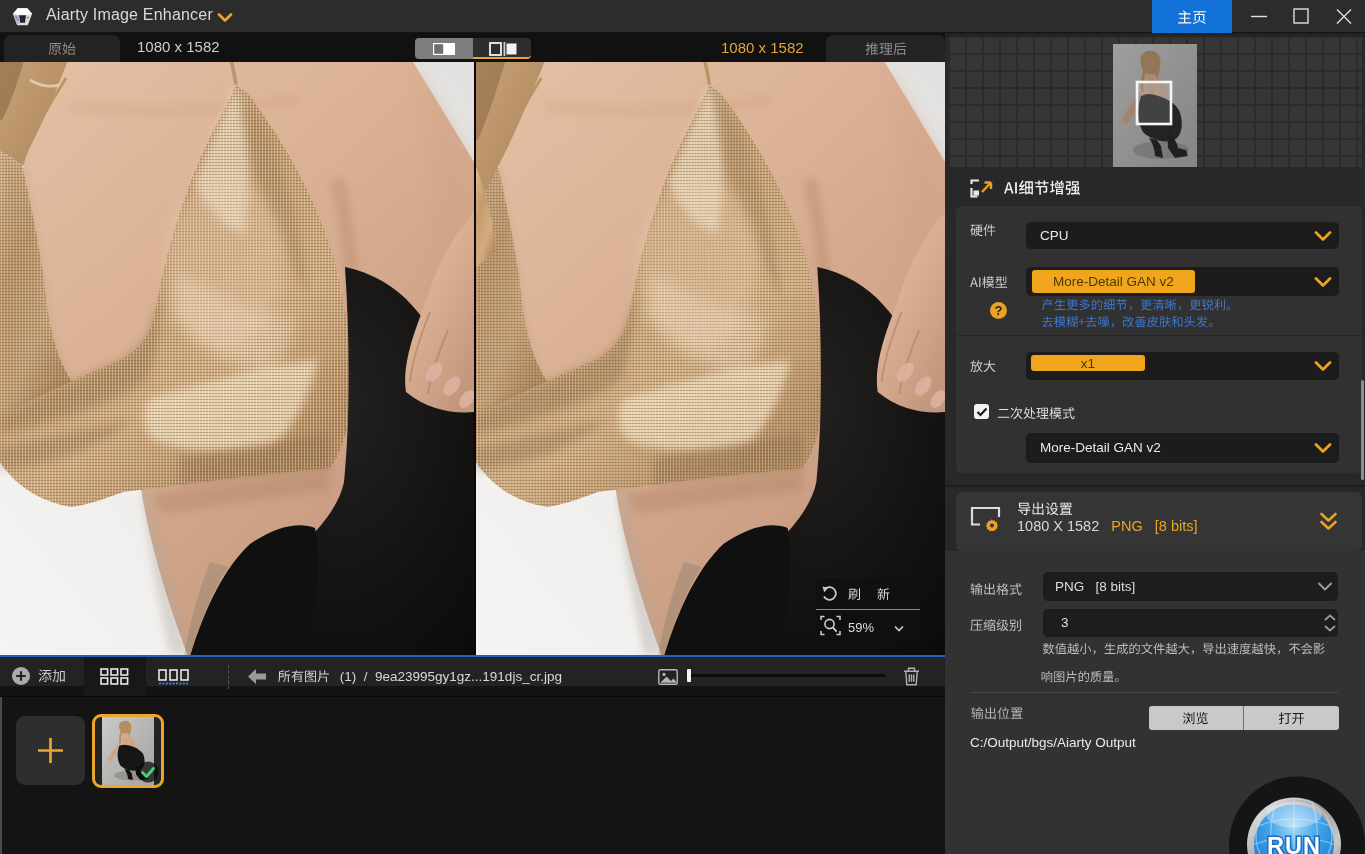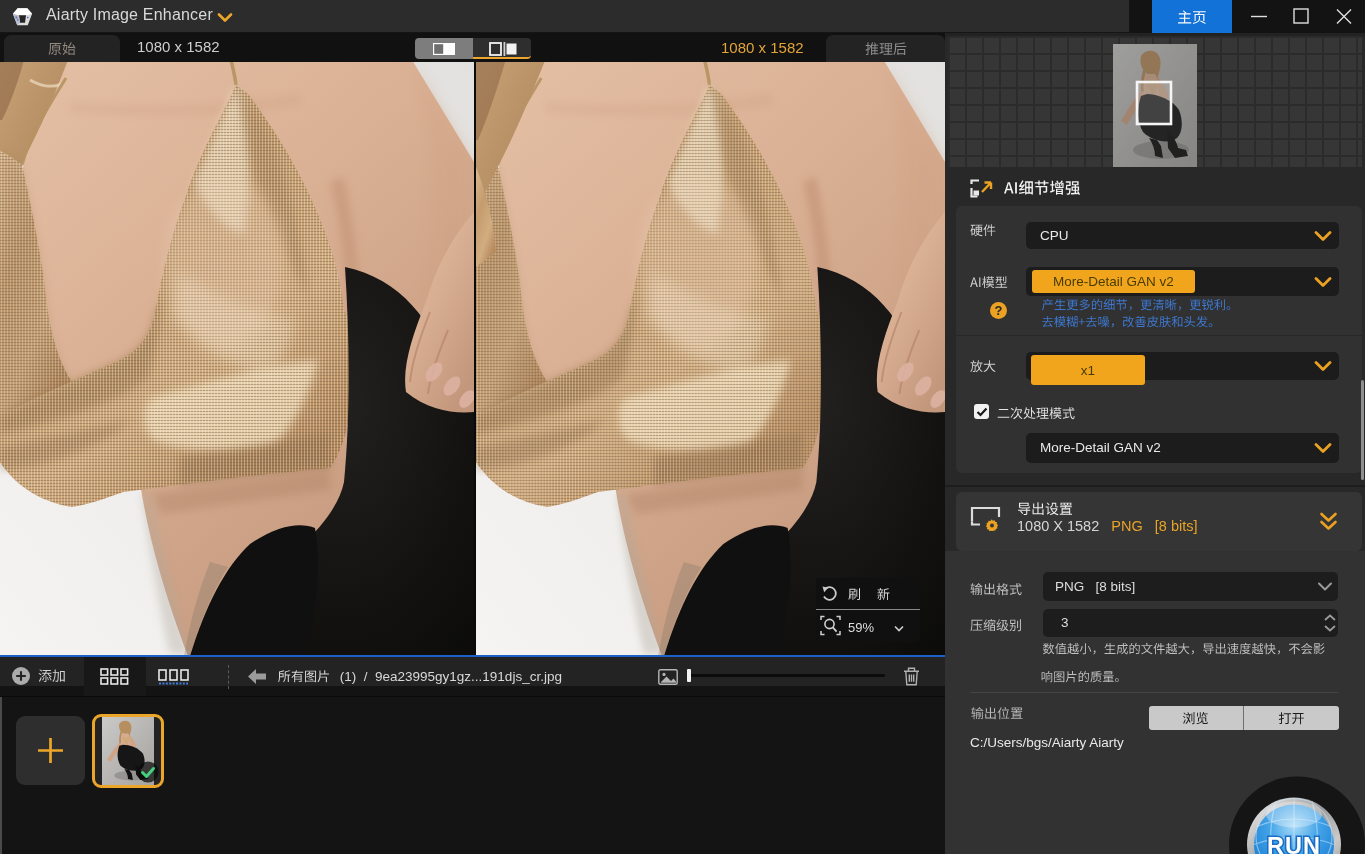--- a/index.html
+++ b/index.html
@@ -98,21 +98,21 @@
 <svg class="abs" style="left:476px;top:62px" width="469" height="594" viewBox="0 0 474 594" preserveAspectRatio="none">
 <use href="#photo"></use>
 
 <path d="M-2,-2 L70,-2 C55,35 38,75 22,105 C12,125 4,140 -2,150 Z" fill="url(#hgr)"></path>
 <path d="M30,-2 C22,25 12,55 2,78 L-2,78 L-2,-2 Z" fill="#8a6544" opacity="0.55"></path>
 <path d="M0,105 C10,130 18,160 20,190 L0,205 Z" fill="url(#gog)"></path>
 
 </svg>
 <div class="abs" style="left:0;top:655px;width:945px;height:2px;background:#1b62c8"></div>
 
-<div class="abs" style="left:0;top:0;width:1129px;height:33px;background:#2c2c2c;border-bottom:1px solid #151515;box-sizing:border-box">
+<div class="abs" style="left:0;top:0;width:1365px;height:33px;background:#2c2c2c;border-bottom:1px solid #151515;box-sizing:border-box">
  <svg class="abs" style="left:11px;top:5px" width="23" height="23" viewBox="0 0 24 24">
    <path d="M7,3.5 L17,3.5 L22,9 L17.5,21 L6.5,21 L2,9 Z" fill="#dcdcdc"></path>
    <path d="M7,3.5 L17,3.5 L22,9 L16.5,10.6 L7.5,10.6 L2,9 Z" fill="#ffffff"></path>
    <path d="M8.3,10.6 L15.7,10.6 L14.6,18.6 L9.4,18.6 Z" fill="#252525"></path>
    <path d="M2,9 L7.5,10.6 L8.3,10.6 L9.4,18.6 L6.5,21 Z" fill="#b9bfd2"></path>
    <rect x="4.6" y="12" width="1.6" height="1.6" fill="#3a6fd8"></rect>
    <rect x="6.4" y="14.8" width="1.4" height="1.4" fill="#3a6fd8"></rect>
    <rect x="5.6" y="13.1" width="1.2" height="1.2" fill="#d85a3a"></rect>
    <rect x="16.8" y="12.3" width="1.5" height="1.5" fill="#3a6fd8"></rect>
  </svg>
@@ -343,21 +343,21 @@
           <path d="M1.8 0.6C2.3 0.4 3.0 0.3 9.8 -0.2C10.1 0.2 10.3 0.6 10.4 0.9L11.3 0.4C10.8 -0.7 9.5 -2.4 8.4 -3.6L7.6 -3.2C8.1 -2.6 8.7 -1.8 9.3 -1.1L3.1 -0.6C4.0 -1.6 5.0 -2.9 5.8 -4.3H11.9V-5.2H6.7V-7.6H11.0V-8.5H6.7V-10.5H5.8V-8.5H1.6V-7.6H5.8V-5.2H0.7V-4.3H4.6C3.8 -2.9 2.8 -1.5 2.4 -1.2C2.1 -0.7 1.8 -0.4 1.5 -0.4C1.6 -0.1 1.8 0.4 1.8 0.6Z M18.4 -5.2H22.8V-4.3H18.4ZM18.4 -6.8H22.8V-5.9H18.4ZM21.6 -10.5V-9.5H19.7V-10.5H18.8V-9.5H17.0V-8.7H18.8V-7.7H19.7V-8.7H21.6V-7.7H22.6V-8.7H24.3V-9.5H22.6V-10.5ZM17.5 -7.5V-3.6H20.1C20.0 -3.2 20.0 -2.9 19.9 -2.6H16.8V-1.8H19.6C19.1 -0.8 18.2 -0.2 16.4 0.2C16.6 0.4 16.8 0.8 16.9 1.0C19.1 0.5 20.1 -0.4 20.6 -1.8C21.2 -0.4 22.4 0.6 24.0 1.0C24.1 0.8 24.4 0.4 24.6 0.2C23.2 -0.1 22.1 -0.8 21.5 -1.8H24.3V-2.6H20.8C20.9 -2.9 21.0 -3.2 21.0 -3.6H23.7V-7.5ZM14.7 -10.5V-8.1H13.1V-7.2H14.7V-7.2C14.3 -5.5 13.6 -3.5 12.9 -2.5C13.1 -2.2 13.3 -1.8 13.4 -1.6C13.9 -2.3 14.3 -3.4 14.7 -4.7V1.0H15.6V-5.5C15.9 -4.8 16.3 -4.0 16.5 -3.6L17.1 -4.2C16.9 -4.6 15.9 -6.2 15.6 -6.7V-7.2H16.9V-8.1H15.6V-10.5Z M25.6 -9.5C25.9 -8.6 26.2 -7.5 26.2 -6.8L26.9 -6.9C26.8 -7.7 26.6 -8.8 26.2 -9.7ZM28.9 -9.7C28.7 -8.9 28.4 -7.6 28.1 -6.9L28.7 -6.7C29.0 -7.4 29.4 -8.6 29.6 -9.5ZM29.6 -4.9V0.3H30.4V-0.6H32.9V-4.9H31.7V-7.2H33.2V-8.0H31.7V-10.5H30.9V-8.0H29.3V-7.2H30.9V-4.9ZM33.6 -10.1V-4.5C33.6 -2.9 33.5 -0.8 32.5 0.6C32.7 0.7 33.0 1.0 33.1 1.1C34.0 -0.0 34.2 -1.7 34.3 -3.2H36.0V-0.1C36.0 0.1 35.9 0.1 35.8 0.1C35.6 0.1 35.1 0.1 34.6 0.1C34.7 0.4 34.8 0.7 34.8 0.9C35.6 1.0 36.0 0.9 36.4 0.8C36.6 0.6 36.7 0.4 36.7 -0.1V-10.1ZM34.4 -9.3H36.0V-7.1H34.4ZM34.4 -6.3H36.0V-4.0H34.4V-4.5ZM30.4 -4.1H32.1V-1.4H30.4ZM25.7 -6.3V-5.5H27.1C26.7 -4.1 26.0 -2.4 25.4 -1.5C25.6 -1.3 25.8 -0.9 25.9 -0.6C26.3 -1.3 26.8 -2.4 27.1 -3.6V1.0H27.9V-4.0C28.3 -3.4 28.7 -2.7 28.8 -2.3L29.4 -3.0C29.2 -3.4 28.3 -4.7 27.9 -5.2V-5.5H29.2V-6.3H27.9V-10.5H27.1V-6.3Z M40.5 -1.5H41.4V-4.2H44.0V-5.0H41.4V-7.8H40.5V-5.0H38.0V-4.2H40.5Z M46.2 0.6C46.7 0.4 47.4 0.3 54.2 -0.2C54.5 0.2 54.7 0.6 54.9 0.9L55.8 0.4C55.2 -0.7 54.0 -2.4 52.8 -3.6L52.0 -3.2C52.6 -2.6 53.2 -1.8 53.7 -1.1L47.5 -0.6C48.4 -1.6 49.4 -2.9 50.2 -4.3H56.3V-5.2H51.2V-7.6H55.4V-8.5H51.2V-10.5H50.2V-8.5H46.1V-7.6H50.2V-5.2H45.1V-4.3H49.1C48.3 -2.9 47.2 -1.5 46.9 -1.2C46.5 -0.7 46.2 -0.4 45.9 -0.4C46.0 -0.1 46.2 0.4 46.2 0.6Z M63.5 -9.3H66.4V-8.0H63.5ZM62.7 -10.0V-7.2H67.3V-10.0ZM62.2 -6.0H63.8V-4.6H62.2ZM66.1 -6.0H67.8V-4.6H66.1ZM57.9 -9.4V-1.1H58.6V-2.0H60.8V-9.4ZM58.6 -8.5H60.0V-3.0H58.6ZM64.5 -3.9V-2.9H61.2V-2.1H63.9C63.1 -1.2 61.7 -0.4 60.4 -0.0C60.6 0.2 60.9 0.5 61.0 0.7C62.3 0.3 63.6 -0.6 64.5 -1.6V1.0H65.4V-1.7C66.2 -0.7 67.3 0.2 68.4 0.6C68.6 0.4 68.8 0.1 69.0 -0.1C67.9 -0.5 66.7 -1.3 66.0 -2.1H68.8V-2.9H65.4V-3.9H68.5V-6.7H65.3V-3.9H64.6V-6.7H61.5V-3.9Z M71.4 1.3C72.7 0.9 73.6 -0.2 73.6 -1.5C73.6 -2.4 73.2 -2.9 72.5 -2.9C72.0 -2.9 71.5 -2.6 71.5 -2.0C71.5 -1.5 72.0 -1.2 72.5 -1.2L72.7 -1.2C72.6 -0.3 72.1 0.3 71.1 0.7Z M89.5 -7.3H92.0C91.8 -5.7 91.4 -4.3 90.8 -3.1C90.2 -4.3 89.7 -5.7 89.4 -7.2ZM82.9 -9.6V-8.7H86.4V-6.1H83.0V-1.3C83.0 -0.8 82.8 -0.7 82.7 -0.6C82.8 -0.3 83.0 0.1 83.0 0.4C83.3 0.2 83.8 -0.1 87.4 -1.5C87.4 -1.7 87.3 -2.1 87.3 -2.4L84.0 -1.2V-5.1H87.3L87.2 -5.1C87.4 -4.9 87.8 -4.5 88.0 -4.4C88.3 -4.8 88.6 -5.3 88.8 -5.9C89.2 -4.5 89.6 -3.3 90.2 -2.3C89.5 -1.2 88.5 -0.4 87.1 0.2C87.3 0.4 87.6 0.8 87.7 1.1C89.0 0.4 90.0 -0.4 90.8 -1.4C91.5 -0.4 92.3 0.4 93.4 0.9C93.5 0.7 93.8 0.3 94.0 0.2C92.9 -0.4 92.0 -1.2 91.3 -2.2C92.2 -3.6 92.7 -5.2 93.0 -7.3H93.8V-8.2H89.8C90.0 -8.9 90.2 -9.6 90.3 -10.3L89.4 -10.5C89.0 -8.5 88.3 -6.5 87.3 -5.2V-9.6Z M96.8 -2.4V1.0H97.7V0.6H103.8V1.0H104.7V-2.4ZM97.7 -0.2V-1.6H103.8V-0.2ZM103.5 -5.2C103.3 -4.8 103.0 -4.3 102.8 -3.9H101.1V-5.2H106.0V-6.0H101.1V-6.8H104.8V-7.5H101.1V-8.4H105.6V-9.1H103.1C103.3 -9.5 103.6 -9.9 103.8 -10.3L102.9 -10.5C102.7 -10.1 102.4 -9.5 102.1 -9.1H98.7L99.1 -9.3C99.0 -9.6 98.7 -10.1 98.4 -10.5L97.5 -10.2C97.8 -9.9 98.0 -9.5 98.2 -9.1H95.8V-8.4H100.2V-7.5H96.6V-6.8H100.2V-6.0H95.5V-5.2H97.7L96.9 -5.0C97.1 -4.7 97.4 -4.2 97.5 -3.9H95.1V-3.2H106.3V-3.9H103.8C104.0 -4.2 104.2 -4.6 104.4 -5.0ZM100.2 -5.2V-3.9H98.4L98.5 -4.0C98.4 -4.3 98.1 -4.8 97.8 -5.2Z M108.8 -8.8V-5.7C108.8 -3.9 108.6 -1.4 107.3 0.3C107.5 0.5 107.9 0.8 108.1 1.0C109.3 -0.6 109.6 -2.9 109.7 -4.7H110.8C111.3 -3.4 112.2 -2.2 113.2 -1.3C112.1 -0.6 110.7 -0.2 109.2 0.1C109.4 0.3 109.7 0.8 109.8 1.0C111.3 0.6 112.8 0.1 114.0 -0.7C115.2 0.1 116.7 0.7 118.3 1.0C118.5 0.8 118.7 0.4 118.9 0.2C117.3 -0.1 116.0 -0.6 114.8 -1.3C116.1 -2.3 117.1 -3.6 117.7 -5.3L117.1 -5.6L116.9 -5.6H114.0V-7.9H117.2C117.0 -7.3 116.7 -6.7 116.5 -6.3L117.4 -6.0C117.7 -6.7 118.2 -7.7 118.5 -8.6L117.8 -8.8L117.6 -8.8H114.0V-10.5H113.0V-8.8ZM111.7 -4.7H116.4C115.9 -3.5 115.0 -2.6 114.0 -1.9C113.0 -2.6 112.3 -3.6 111.7 -4.7ZM113.0 -7.9V-5.6H109.7V-5.7V-7.9Z M120.8 -10.0V-5.6C120.8 -3.7 120.7 -1.2 119.8 0.6C120.1 0.7 120.5 0.9 120.6 1.0C121.2 -0.2 121.5 -1.8 121.5 -3.3H123.5V-0.1C123.5 0.1 123.5 0.1 123.3 0.1C123.2 0.1 122.7 0.1 122.2 0.1C122.4 0.3 122.5 0.7 122.5 1.0C123.2 1.0 123.7 1.0 124.0 0.8C124.3 0.7 124.4 0.4 124.4 -0.1V-10.0ZM121.6 -9.2H123.5V-7.1H121.6ZM121.6 -6.3H123.5V-4.1H121.6C121.6 -4.6 121.6 -5.1 121.6 -5.6ZM127.4 -10.5V-8.2H125.0V-7.3H127.4V-6.6C127.4 -6.1 127.4 -5.6 127.4 -5.1H124.7V-4.2H127.2C127.0 -2.6 126.2 -1.0 124.4 0.3C124.6 0.5 124.9 0.8 125.0 1.0C126.7 -0.1 127.5 -1.6 127.9 -3.1C128.5 -1.2 129.5 0.2 130.9 1.0C131.1 0.8 131.4 0.4 131.6 0.2C130.0 -0.5 128.9 -2.2 128.4 -4.2H131.3V-5.1H128.3C128.3 -5.6 128.3 -6.1 128.3 -6.6V-7.3H131.1V-8.2H128.3V-10.5Z M138.6 -9.3V0.4H139.5V-0.6H142.3V0.4H143.2V-9.3ZM139.5 -1.5V-8.4H142.3V-1.5ZM137.4 -10.4C136.3 -9.9 134.3 -9.6 132.7 -9.3C132.8 -9.1 132.9 -8.8 132.9 -8.6C133.6 -8.7 134.3 -8.8 135.0 -8.9V-6.8H132.6V-5.9H134.8C134.2 -4.4 133.2 -2.6 132.3 -1.7C132.4 -1.4 132.7 -1.1 132.8 -0.8C133.6 -1.7 134.4 -3.1 135.0 -4.6V1.0H135.9V-4.5C136.5 -3.8 137.2 -2.9 137.5 -2.4L138.1 -3.2C137.8 -3.6 136.4 -5.1 135.9 -5.6V-5.9H138.1V-6.8H135.9V-9.1C136.7 -9.2 137.5 -9.4 138.1 -9.7Z M151.2 -2.1C152.8 -1.2 154.6 -0.1 155.6 0.8L156.2 0.1C155.2 -0.8 153.4 -1.9 151.7 -2.7ZM146.8 -9.3C147.8 -8.9 149.1 -8.2 149.7 -7.7L150.2 -8.5C149.6 -9.0 148.3 -9.6 147.3 -9.9ZM145.7 -7.0C146.7 -6.6 147.9 -5.9 148.6 -5.4L149.2 -6.1C148.5 -6.6 147.3 -7.3 146.3 -7.7ZM145.2 -4.8V-3.9H150.5C149.8 -2.0 148.3 -0.6 145.1 0.2C145.3 0.4 145.6 0.7 145.7 1.0C149.2 0.1 150.8 -1.6 151.5 -3.9H156.3V-4.8H151.7C152.0 -6.4 152.0 -8.3 152.0 -10.4H151.1C151.0 -8.2 151.1 -6.3 150.7 -4.8Z M165.3 -9.9C165.9 -9.3 166.6 -8.5 166.9 -8.0L167.7 -8.5C167.3 -9.0 166.6 -9.8 166.1 -10.3ZM158.7 -6.5C158.9 -6.7 159.3 -6.8 160.1 -6.8H161.8C161.0 -4.2 159.6 -2.1 157.3 -0.7C157.6 -0.6 157.9 -0.2 158.0 0.0C159.6 -1.0 160.8 -2.3 161.7 -3.8C162.2 -2.9 162.8 -2.1 163.6 -1.4C162.5 -0.6 161.2 -0.1 159.9 0.2C160.1 0.4 160.3 0.8 160.4 1.0C161.8 0.6 163.2 0.1 164.3 -0.8C165.4 0.1 166.8 0.7 168.4 1.0C168.5 0.8 168.8 0.4 169.0 0.2C167.5 -0.1 166.1 -0.6 165.0 -1.4C166.1 -2.3 167.0 -3.6 167.5 -5.2L166.8 -5.5L166.7 -5.4H162.4C162.6 -5.8 162.8 -6.3 162.9 -6.8H168.6L168.6 -7.7H163.2C163.3 -8.5 163.5 -9.4 163.7 -10.4L162.6 -10.6C162.5 -9.5 162.3 -8.6 162.1 -7.7H159.8C160.2 -8.3 160.5 -9.2 160.7 -10.0L159.7 -10.2C159.5 -9.2 159.0 -8.2 158.9 -7.9C158.7 -7.7 158.6 -7.5 158.4 -7.4C158.5 -7.2 158.7 -6.7 158.7 -6.5ZM164.3 -1.9C163.4 -2.7 162.8 -3.5 162.3 -4.5H166.2C165.8 -3.5 165.1 -2.6 164.3 -1.9Z M171.9 -3.1C170.8 -3.1 170.0 -2.2 170.0 -1.2C170.0 -0.1 170.8 0.8 171.9 0.8C172.9 0.8 173.8 -0.1 173.8 -1.2C173.8 -2.2 172.9 -3.1 171.9 -3.1ZM171.9 0.1C171.2 0.1 170.6 -0.4 170.6 -1.2C170.6 -1.8 171.2 -2.4 171.9 -2.4C172.6 -2.4 173.1 -1.8 173.1 -1.2C173.1 -0.4 172.6 0.1 171.9 0.1Z" fill="#3e78d0"></path>
         </svg>
       </div>
  <div class="abs" style="left:11px;top:302px;width:406px;height:1px;background:#272727"></div>
  <div class="abs" style="left:25px;top:325px">
         <svg width="26" height="16" viewBox="0 -13.00 26 15.86" style="overflow:visible">
           <path d="M2.7 -10.7C2.9 -10.1 3.2 -9.4 3.3 -8.9L4.2 -9.2C4.1 -9.7 3.8 -10.4 3.5 -10.9ZM0.6 -8.8V-7.9H2.1V-5.2C2.1 -3.4 1.9 -1.3 0.3 0.4C0.6 0.6 0.9 0.8 1.1 1.0C2.8 -0.8 3.0 -3.0 3.0 -5.2V-5.3H4.8C4.7 -1.7 4.6 -0.4 4.4 -0.1C4.3 0.0 4.2 0.0 4.0 0.0C3.8 0.0 3.3 0.0 2.8 -0.0C2.9 0.2 3.0 0.6 3.1 0.9C3.6 0.9 4.2 0.9 4.5 0.9C4.8 0.9 5.0 0.8 5.3 0.5C5.6 0.0 5.7 -1.4 5.7 -5.7C5.8 -5.9 5.8 -6.2 5.8 -6.2H3.0V-7.9H6.3V-8.8ZM8.1 -7.6H10.6C10.3 -5.9 9.9 -4.5 9.3 -3.3C8.7 -4.5 8.3 -5.9 8.1 -7.5ZM8.0 -10.9C7.6 -8.7 6.9 -6.5 5.8 -5.1C6.0 -5.0 6.4 -4.6 6.5 -4.4C6.9 -4.9 7.2 -5.4 7.5 -6.0C7.8 -4.7 8.2 -3.4 8.7 -2.4C8.0 -1.3 7.0 -0.4 5.6 0.2C5.8 0.4 6.1 0.8 6.2 1.1C7.5 0.4 8.5 -0.4 9.3 -1.5C10.0 -0.4 10.8 0.4 11.9 1.0C12.1 0.8 12.4 0.4 12.6 0.2C11.5 -0.4 10.6 -1.2 9.9 -2.4C10.7 -3.8 11.2 -5.5 11.5 -7.6H12.5V-8.5H8.4C8.6 -9.2 8.8 -10.0 9.0 -10.8Z M19.0 -10.9C19.0 -9.9 19.0 -8.6 18.8 -7.2H13.8V-6.2H18.6C18.1 -3.7 16.8 -1.2 13.6 0.2C13.8 0.4 14.1 0.8 14.3 1.0C17.5 -0.4 18.9 -2.9 19.5 -5.4C20.5 -2.5 22.2 -0.2 24.7 1.0C24.9 0.7 25.2 0.3 25.5 0.1C22.9 -0.9 21.2 -3.3 20.3 -6.2H25.2V-7.2H19.8C20.0 -8.6 20.0 -9.9 20.0 -10.9Z" fill="#cfcfcf"></path>
         </svg>
       </div>
  <div class="abs" style="left:81px;top:319px;width:313px;height:28px;background:#1c1c1c;border-radius:5px"></div>
- <div class="abs" style="left:86px;top:322px;width:114px;height:30px;background:#f1a51c;border-radius:3px;display:flex;align-items:center;justify-content:center;font-size:13.5px;color:#4a3c00">x1</div>
+ <div class="abs" style="left:86px;top:322px;width:114px;height:16px;background:#f1a51c;border-radius:3px;display:flex;align-items:center;justify-content:center;font-size:13.5px;color:#4a3c00">x1</div>
  <div class="abs" style="left:369px;top:328px">
         <svg width="18" height="11" viewBox="0 0 18 11">
           <path d="M2 1.5 L9 8.5 L16 1.5" stroke="#eba122" stroke-width="2.8" fill="none" stroke-linecap="round" stroke-linejoin="round"></path>
         </svg>
       </div>
  <div class="abs" style="left:29px;top:371px;width:15px;height:15px;background:#f2f2f2;border-radius:3px"></div>
  <svg class="abs" style="left:31px;top:374px" width="12" height="10" viewBox="0 0 12 10">
         <path d="M1.5 5 L4.5 8 L10.5 1.5" stroke="#1a1a1a" stroke-width="2.2" fill="none"></path>
       </svg>
  <div class="abs" style="left:52px;top:372px">
@@ -439,21 +439,21 @@
  <div class="abs" style="left:237px;top:677px">
         <svg width="27" height="16" viewBox="0 -13.50 27 16.47" style="overflow:visible">
           <path d="M9.3 -9.9V-1.9H10.2V-9.9ZM11.5 -11.4V-0.1C11.5 0.1 11.4 0.2 11.2 0.2C11.1 0.2 10.5 0.2 9.9 0.2C10.0 0.5 10.2 0.9 10.2 1.1C11.0 1.1 11.6 1.1 11.9 0.9C12.3 0.8 12.4 0.5 12.4 -0.1V-11.4ZM1.1 -10.4C1.7 -9.9 2.5 -9.1 2.8 -8.6L3.5 -9.2C3.2 -9.7 2.4 -10.4 1.8 -11.0ZM0.6 -6.8C1.2 -6.3 2.1 -5.6 2.4 -5.1L3.1 -5.8C2.7 -6.2 1.9 -6.9 1.2 -7.4ZM0.9 0.1 1.7 0.7C2.3 -0.5 2.9 -2.1 3.4 -3.4L2.7 -3.9C2.1 -2.5 1.4 -0.9 0.9 0.1ZM4.0 -6.5C4.6 -5.7 5.3 -4.8 5.8 -3.8C5.3 -2.2 4.4 -0.9 3.2 0.1C3.4 0.3 3.8 0.6 3.9 0.8C5.0 -0.1 5.8 -1.4 6.4 -2.8C6.9 -1.9 7.3 -1.1 7.6 -0.4L8.4 -1.0C8.1 -1.8 7.5 -2.9 6.9 -4.0C7.3 -5.2 7.6 -6.6 7.8 -8.1H8.7V-9.0H3.8V-8.1H6.9C6.7 -7.0 6.5 -5.9 6.2 -5.0C5.7 -5.7 5.2 -6.4 4.7 -7.0ZM5.1 -10.9C5.5 -10.3 5.9 -9.5 6.0 -9.0L6.9 -9.4C6.7 -9.9 6.3 -10.7 6.0 -11.2Z M22.2 -8.5C22.9 -7.8 23.7 -6.9 24.0 -6.3L24.9 -6.7C24.5 -7.3 23.8 -8.2 23.1 -8.8ZM15.1 -10.6V-6.8H16.0V-10.6ZM17.9 -11.2V-6.3H18.9V-11.2ZM20.6 -2.5V-0.4C20.6 0.6 21.0 0.9 22.3 0.9C22.6 0.9 24.4 0.9 24.7 0.9C25.7 0.9 26.0 0.5 26.1 -1.0C25.9 -1.1 25.5 -1.2 25.3 -1.4C25.2 -0.1 25.1 0.0 24.6 0.0C24.2 0.0 22.7 0.0 22.4 0.0C21.7 0.0 21.6 -0.0 21.6 -0.4V-2.5ZM19.7 -4.4V-3.3C19.7 -2.3 19.3 -0.7 14.4 0.3C14.6 0.5 14.9 0.9 15.0 1.1C20.1 -0.1 20.7 -1.9 20.7 -3.3V-4.4ZM16.1 -5.9V-1.6H17.1V-5.0H23.5V-1.7H24.6V-5.9ZM21.4 -11.4C21.0 -9.8 20.4 -8.3 19.6 -7.3C19.8 -7.2 20.3 -6.9 20.5 -6.8C20.9 -7.4 21.3 -8.2 21.7 -9.1H26.1V-10.0H22.0C22.2 -10.4 22.3 -10.7 22.4 -11.2Z" fill="#1c1c1c"></path>
         </svg>
       </div>
  <div class="abs" style="left:333px;top:677px">
         <svg width="27" height="16" viewBox="0 -13.50 27 16.47" style="overflow:visible">
           <path d="M2.7 -11.3V-8.6H0.6V-7.6H2.7V-4.8C1.9 -4.5 1.1 -4.3 0.5 -4.2L0.8 -3.2L2.7 -3.7V-0.3C2.7 -0.1 2.6 -0.0 2.4 -0.0C2.2 0.0 1.6 0.0 1.0 -0.0C1.1 0.3 1.3 0.7 1.3 0.9C2.3 0.9 2.8 0.9 3.2 0.8C3.6 0.6 3.7 0.3 3.7 -0.3V-4.0L5.7 -4.6L5.6 -5.6L3.7 -5.0V-7.6H5.6V-8.6H3.7V-11.3ZM5.6 -10.2V-9.2H9.5V-0.4C9.5 -0.2 9.4 -0.1 9.1 -0.1C8.8 -0.1 7.9 -0.1 6.9 -0.1C7.0 0.2 7.2 0.7 7.3 1.0C8.6 1.0 9.4 1.0 9.9 0.8C10.4 0.6 10.6 0.3 10.6 -0.4V-9.2H13.0V-10.2Z M22.3 -9.5V-5.6H18.5V-6.2V-9.5ZM14.2 -5.6V-4.7H17.4C17.2 -2.8 16.5 -1.0 14.2 0.4C14.5 0.6 14.9 0.9 15.0 1.1C17.5 -0.4 18.2 -2.6 18.4 -4.7H22.3V1.1H23.3V-4.7H26.3V-5.6H23.3V-9.5H25.9V-10.5H14.7V-9.5H17.5V-6.2L17.4 -5.6Z" fill="#1c1c1c"></path>
         </svg>
       </div>
- <div class="abs" style="left:25px;top:702px;font-size:13.5px;color:#e9e9e9">C:/Users/bgs/Aiarty Aiarty</div>
+ <div class="abs" style="left:25px;top:702px;font-size:13.5px;color:#e9e9e9">C:/Output/bgs/Aiarty Output</div>
  <div class="abs" style="left:416px;top:347px;width:3px;height:100px;background:#8f8f8f;border-radius:2px"></div>
 
  <svg class="abs" style="left:279px;top:691px" width="141" height="130" viewBox="0 0 141 95">
   <defs>
    <linearGradient id="chrome" x1="0" y1="0" x2="1" y2="1">
      <stop offset="0" stop-color="#f5f5f5"></stop>
             <stop offset="0.45" stop-color="#9a9a9a"></stop>
             <stop offset="0.7" stop-color="#c9c9c9"></stop>
             <stop offset="1" stop-color="#8a8a8a"></stop>
    </linearGradient>

